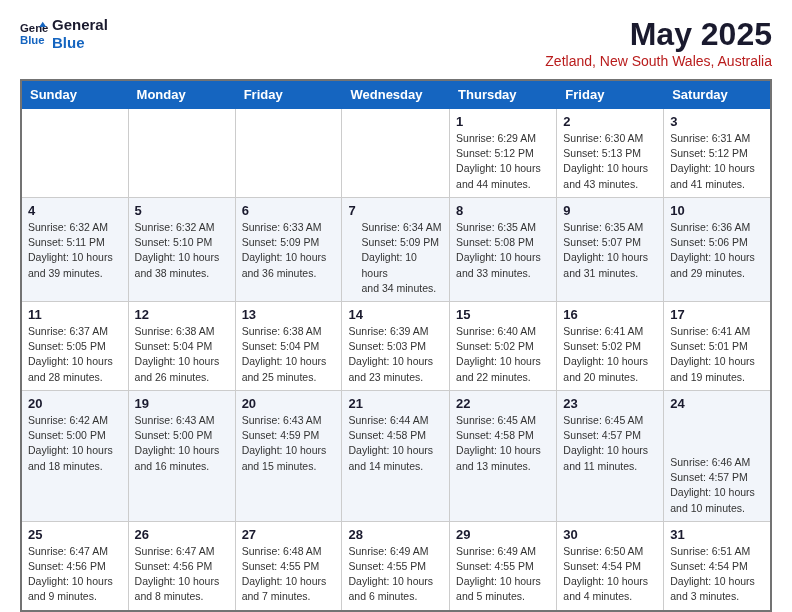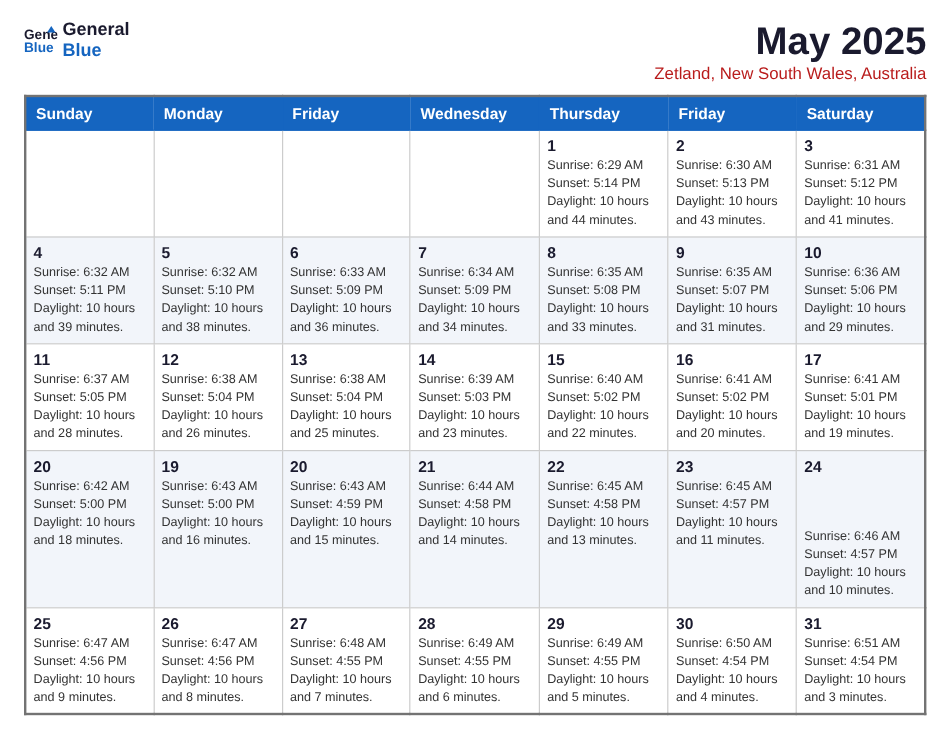--- a/index.html
+++ b/index.html
@@ -122,21 +122,21 @@
   </thead>
   <tbody id="calendar-body">
   <tr>
         <td class="empty-cell"></td>
         <td class="empty-cell"></td>
         <td class="empty-cell"></td>
         <td class="empty-cell"></td>
         <td>
           <span class="day-num">1</span>
           <div class="day-info" style="white-space: pre-line;">Sunrise: 6:29 AM
-Sunset: 5:14 PM
+Sunset: 5:12 PM
 Daylight: 10 hours
 and 44 minutes.</div>
         </td>
         <td>
           <span class="day-num">2</span>
           <div class="day-info" style="white-space: pre-line;">Sunrise: 6:30 AM
 Sunset: 5:13 PM
 Daylight: 10 hours
 and 43 minutes.</div>
         </td>
@@ -165,21 +165,21 @@
         </td>
         <td>
           <span class="day-num">6</span>
           <div class="day-info" style="white-space: pre-line;">Sunrise: 6:33 AM
 Sunset: 5:09 PM
 Daylight: 10 hours
 and 36 minutes.</div>
         </td>
         <td>
           <span class="day-num">7</span>
-          <div class="day-info" style="white-space: pre-line;">Sunrise: 6:34 AM
+          <div class="day-info" style="white-space: pre-line; margin-left: 13px;">Sunrise: 6:34 AM
 Sunset: 5:09 PM
 Daylight: 10 hours
 and 34 minutes.</div>
         </td>
         <td>
           <span class="day-num">8</span>
           <div class="day-info" style="white-space: pre-line;">Sunrise: 6:35 AM
 Sunset: 5:08 PM
 Daylight: 10 hours
 and 33 minutes.</div>

